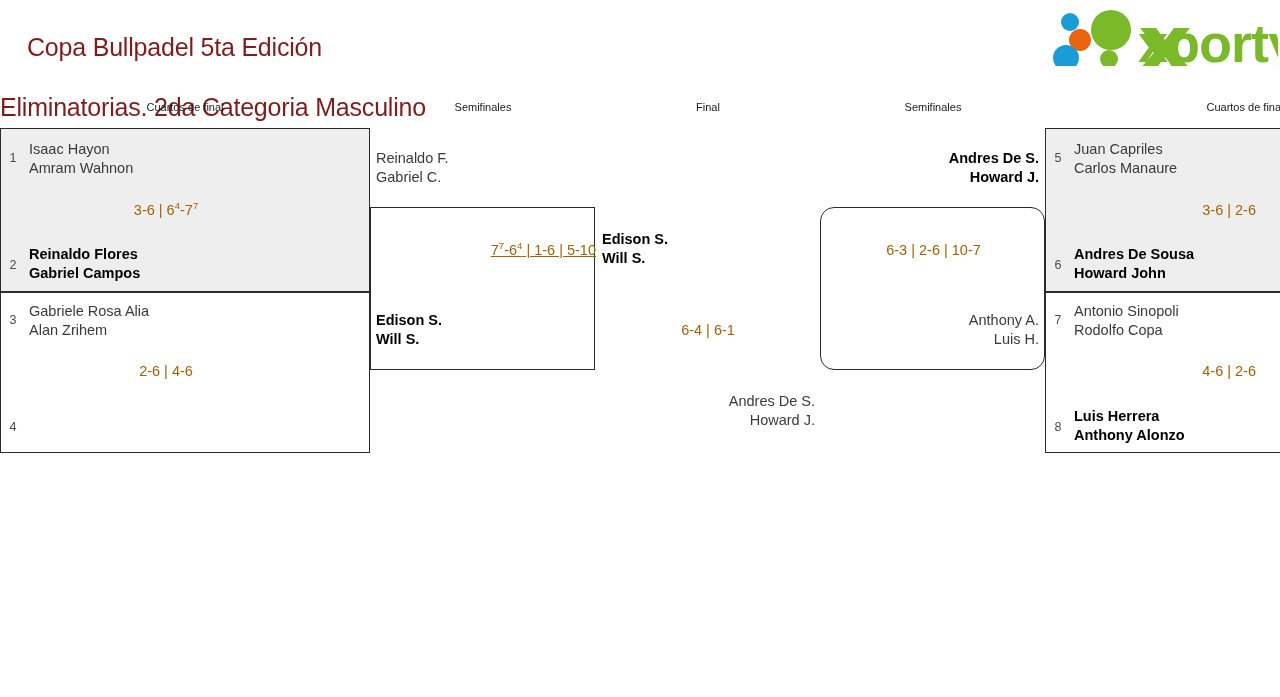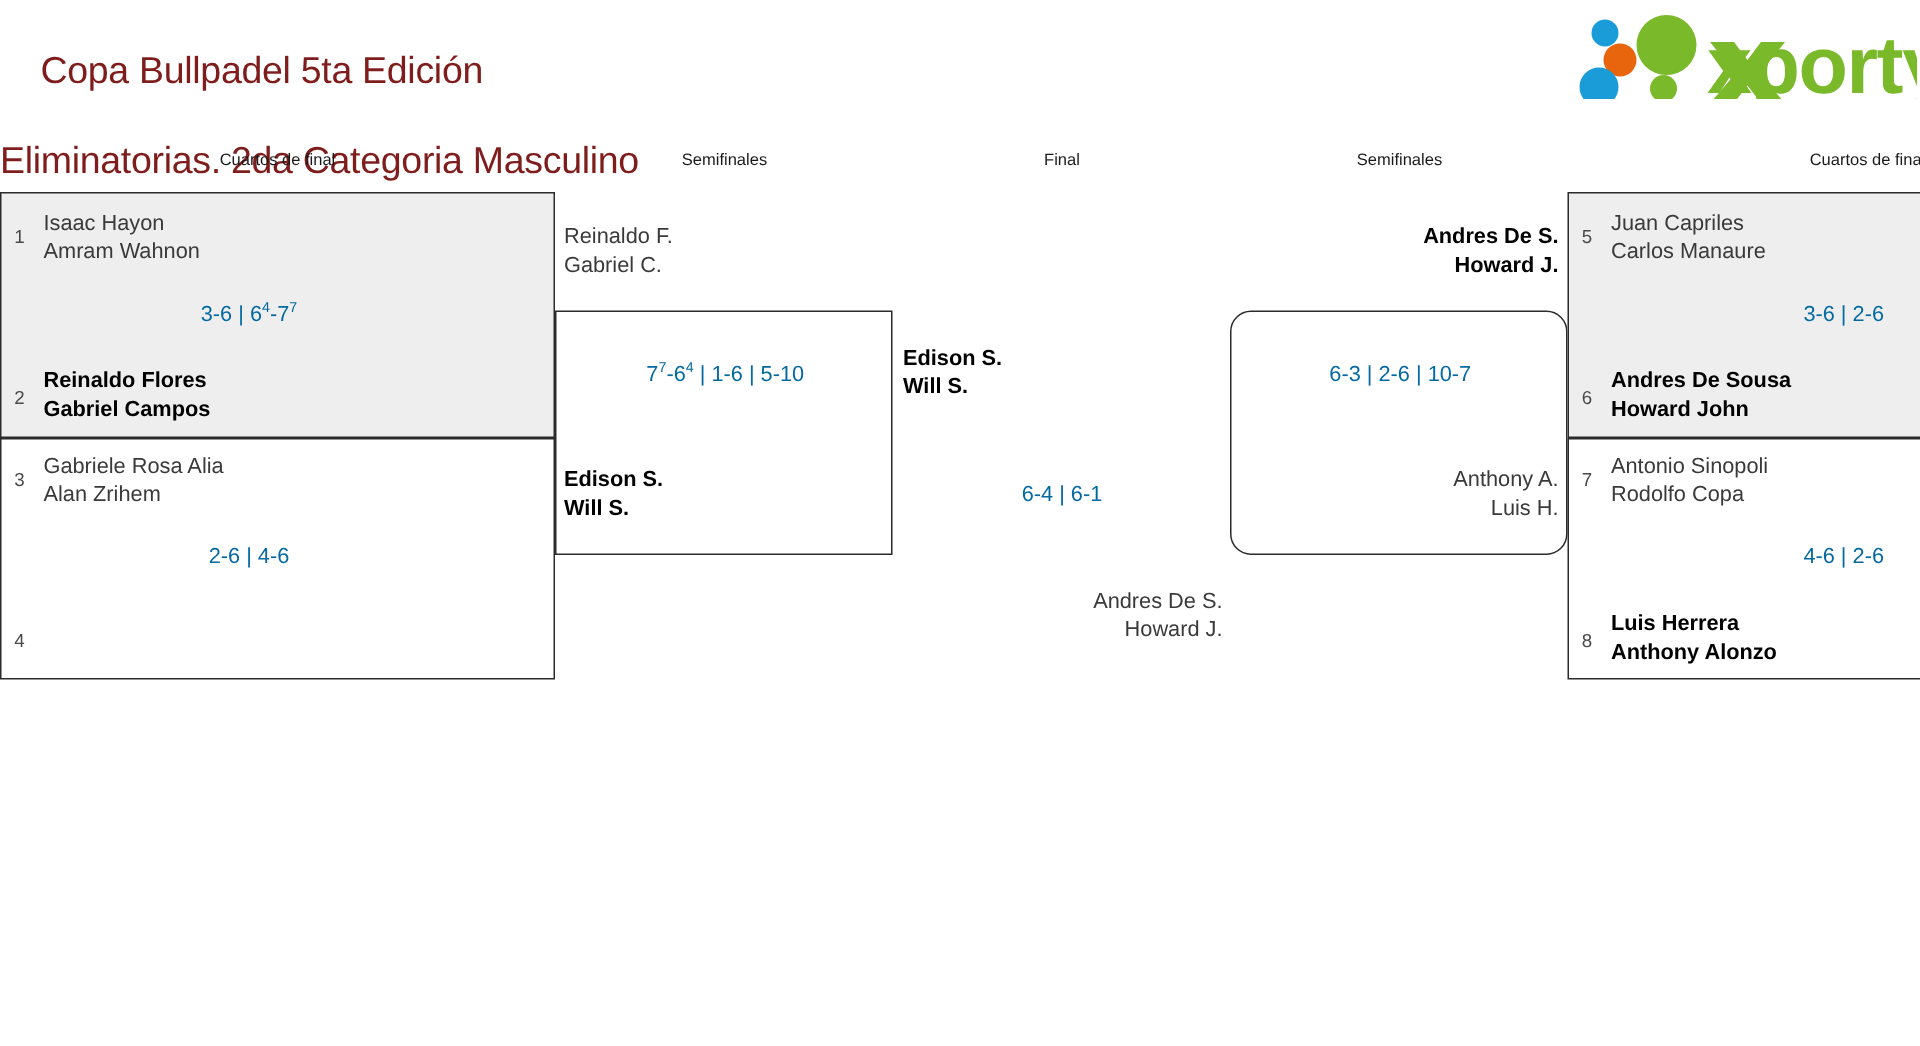--- a/index.html
+++ b/index.html
@@ -52,21 +52,21 @@
   .seed {
     position: absolute;
     font-size: 12.5px; line-height: 16px;
     color: #4a4a4a; font-weight: 400;
     text-align: center; width: 16px;
   }
 
   .score {
     position: absolute;
     font-size: 14.5px; line-height: 19px;
-    color: #0369a1; font-weight: 400; white-space: nowrap;
+    color: #a16207; font-weight: 400; white-space: nowrap;
   }
   .score.right { text-align: right; }
   .score sup { font-size: 9.5px; vertical-align: super; line-height: 0; }
 </style>
 </head>
 <body>
 
 <div id="root">
 
   <div class="title">
@@ -114,21 +114,21 @@
     <div class="seed" style="left:4px; top:19px;">3</div>
     <div class="team lose" style="left:28px; top:9px;">
       <span class="nm">Gabriele Rosa Alia</span>
       <span class="nm">Alan Zrihem</span>
     </div>
     <div class="score" style="left:0px; top:69px; width:330px; text-align:center;">2-6 | 4-6</div>
     <div class="seed" style="left:4px; top:126px;">4</div>
   </div>
 
   <div class="box bordered" style="left:370px; top:207px; width:225px; height:163px;">
-    <div class="score" style="left:0px; top:33px; width:225px; text-align:center;">
+    <div class="score" style="left:0px; top:33px; width:225px; text-align:right;text-decoration:underline;">
       <span>7</span><sup>7</sup><span>-6</span><sup>4</sup><span> | 1-6 | 5-10</span>
     </div>
   </div>
   <div class="team lose" style="left:376px; top:149px;">
     <span class="nm">Reinaldo F.</span>
     <span class="nm">Gabriel C.</span>
   </div>
   <div class="team win" style="left:376px; top:311px;">
     <span class="nm">Edison S.</span>
     <span class="nm">Will S.</span>

